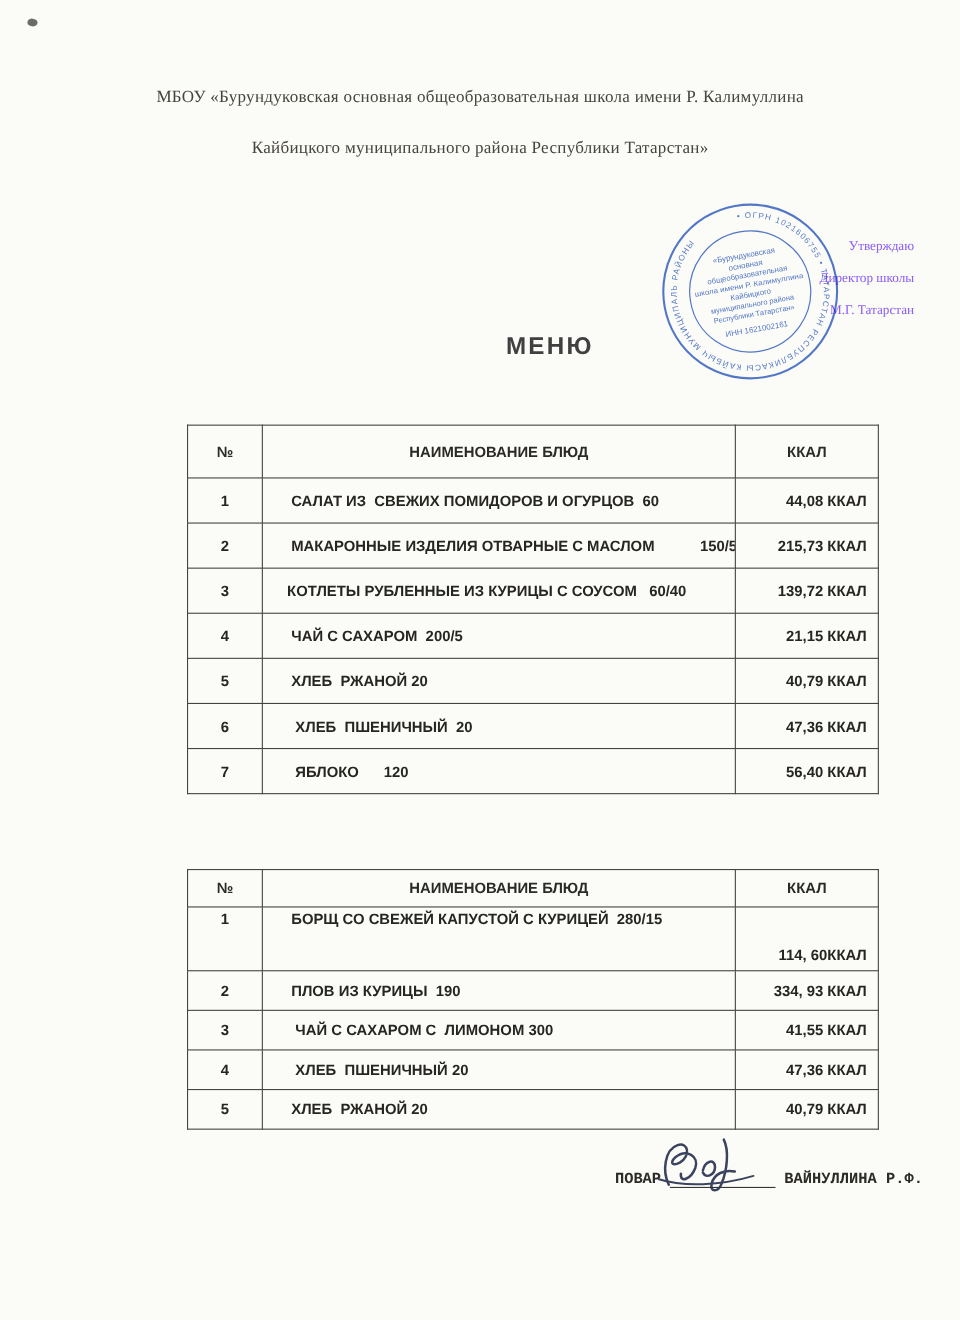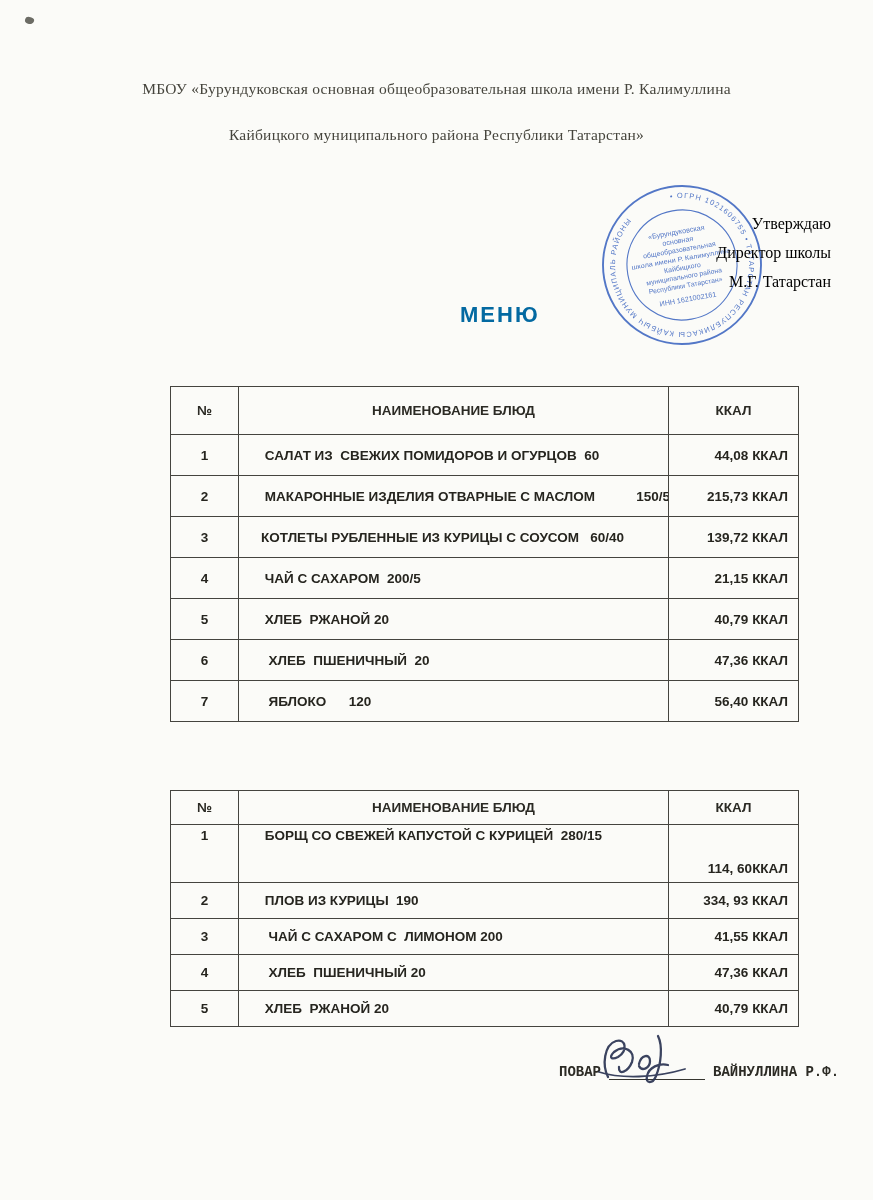--- a/index.html
+++ b/index.html
@@ -5,24 +5,24 @@
   html,body{margin:0;padding:0;background:#fbfbf8;}
   .page{
     position:relative;width:873px;height:1200px;margin:12px auto;
     background:#fbfbf8;overflow:hidden;
     font-family:"Liberation Serif",serif;
   }
   .speck{position:absolute;left:25px;top:5px;width:9px;height:7px;background:#3c3c34;border-radius:50% 40% 55% 45%;opacity:.75;transform:rotate(18deg);}
   .school-header{position:absolute;left:0;width:100%;text-align:center;font-size:15.5px;color:#46453d;letter-spacing:.25px;}
   .sh1{top:68px;}
   .sh2{top:114px;}
-  .approval{position:absolute;top:197px;right:42px;text-align:right;font-size:16px;color:#000000;line-height:29px;z-index:1;}
+  .approval{position:absolute;top:197px;right:42px;text-align:right;font-size:12px;color:#8b5cf6;line-height:29px;z-index:1;}
   .approval span{display:block;}
   .stamp{position:absolute;left:597px;top:168px;width:170px;height:170px;mix-blend-mode:multiply;z-index:2;}
-  .menu-title{position:absolute;top:290px;left:460px;font-family:"Liberation Sans",sans-serif;font-weight:bold;font-size:22px;letter-spacing:2px;color:#0369a1;}
+  .menu-title{position:absolute;top:290px;left:460px;font-family:"Liberation Sans",sans-serif;font-weight:bold;font-size:22px;letter-spacing:2px;color:#404040;}
   .meal-heading{position:absolute;font-family:"Liberation Sans",sans-serif;font-weight:bold;font-size:14.5px;color:#2c2b25;white-space:pre;}
   .bh{top:334px;left:239px;}
   .lh{top:737px;left:257px;}
   table.menu-table{
     position:absolute;left:170px;width:628px;border-collapse:collapse;table-layout:fixed;
     font-family:"Liberation Sans",sans-serif;font-weight:bold;font-size:13.5px;color:#26251f;
   }
   #breakfast-table{top:374px;}
   #lunch-table{top:778px;}
   .menu-table th,.menu-table td{border:1.6px solid #45443f;overflow:hidden;}
@@ -158,21 +158,21 @@
         <td class="c-dish v-top"> БОРЩ СО СВЕЖЕЙ КАПУСТОЙ С КУРИЦЕЙ  280/15</td>
         <td class="c-kcal v-bottom">114, 60ККАЛ</td>
       </tr>
       <tr>
         <td class="c-num">2</td>
         <td class="c-dish"> ПЛОВ ИЗ КУРИЦЫ  190</td>
         <td class="c-kcal">334, 93 ККАЛ</td>
       </tr>
       <tr>
         <td class="c-num">3</td>
-        <td class="c-dish">  ЧАЙ С САХАРОМ С  ЛИМОНОМ 200</td>
+        <td class="c-dish">  ЧАЙ С САХАРОМ С  ЛИМОНОМ 300</td>
         <td class="c-kcal">41,55 ККАЛ</td>
       </tr>
       <tr>
         <td class="c-num">4</td>
         <td class="c-dish">  ХЛЕБ  ПШЕНИЧНЫЙ 20</td>
         <td class="c-kcal">47,36 ККАЛ</td>
       </tr>
       <tr>
         <td class="c-num">5</td>
         <td class="c-dish"> ХЛЕБ  РЖАНОЙ 20</td>

